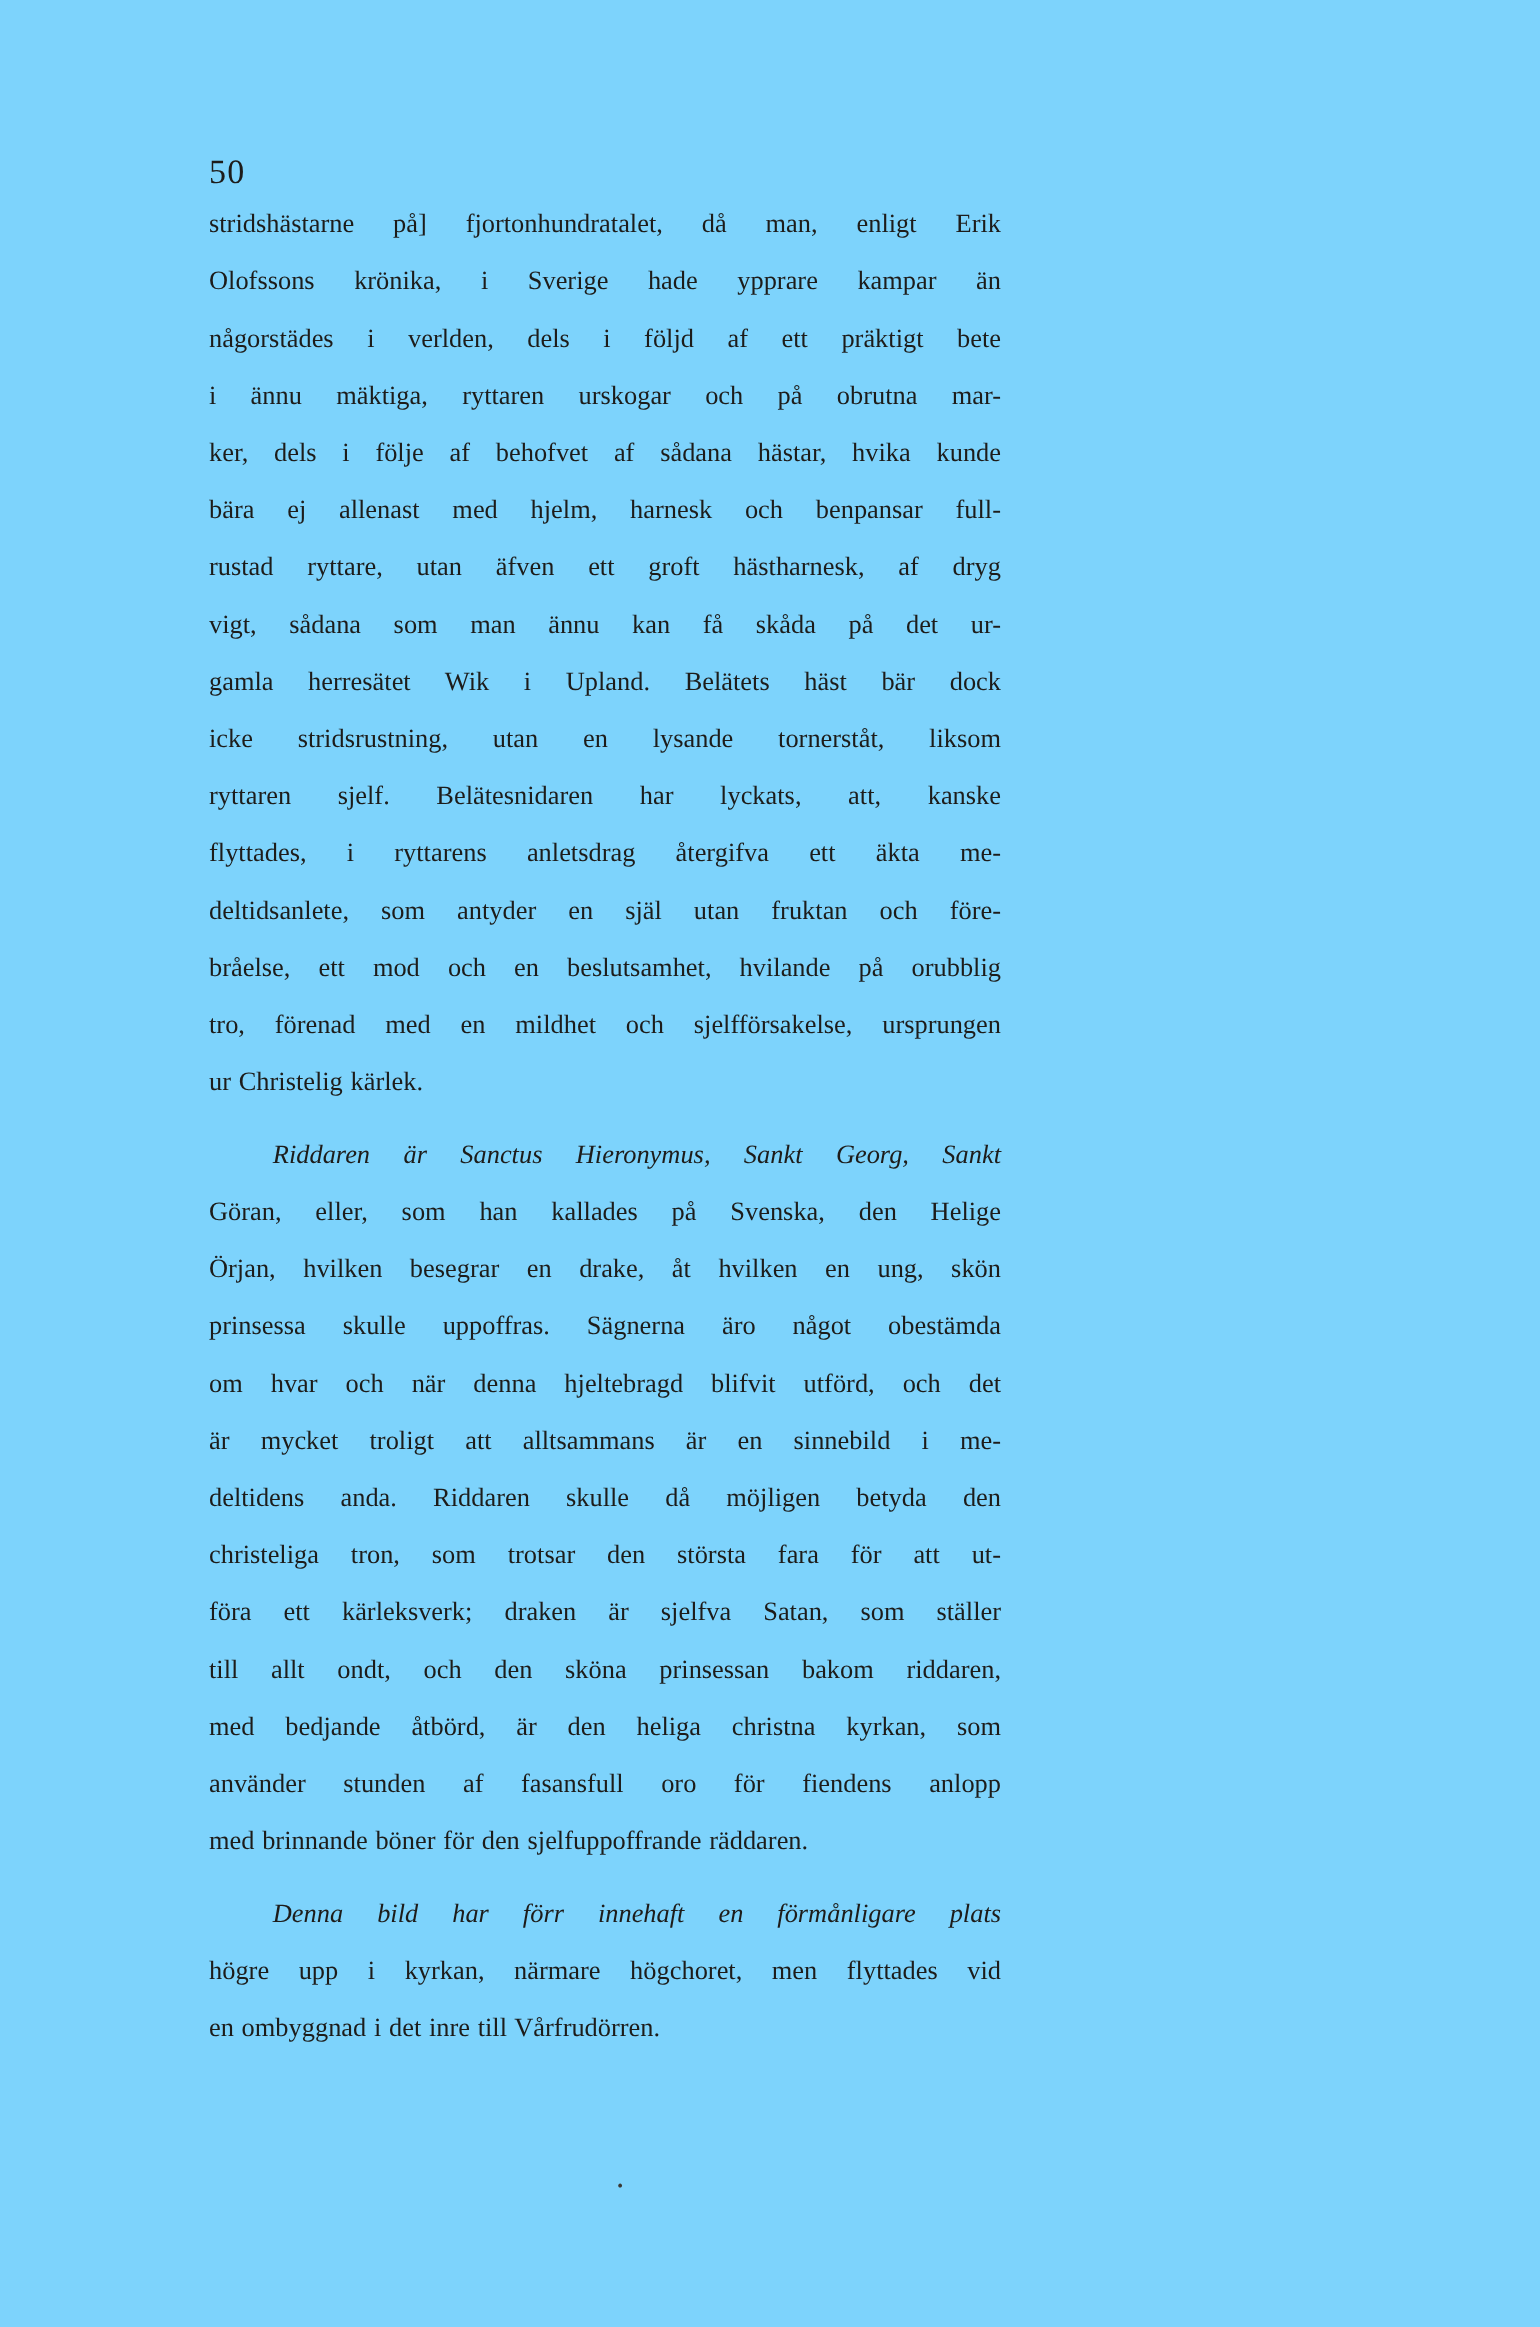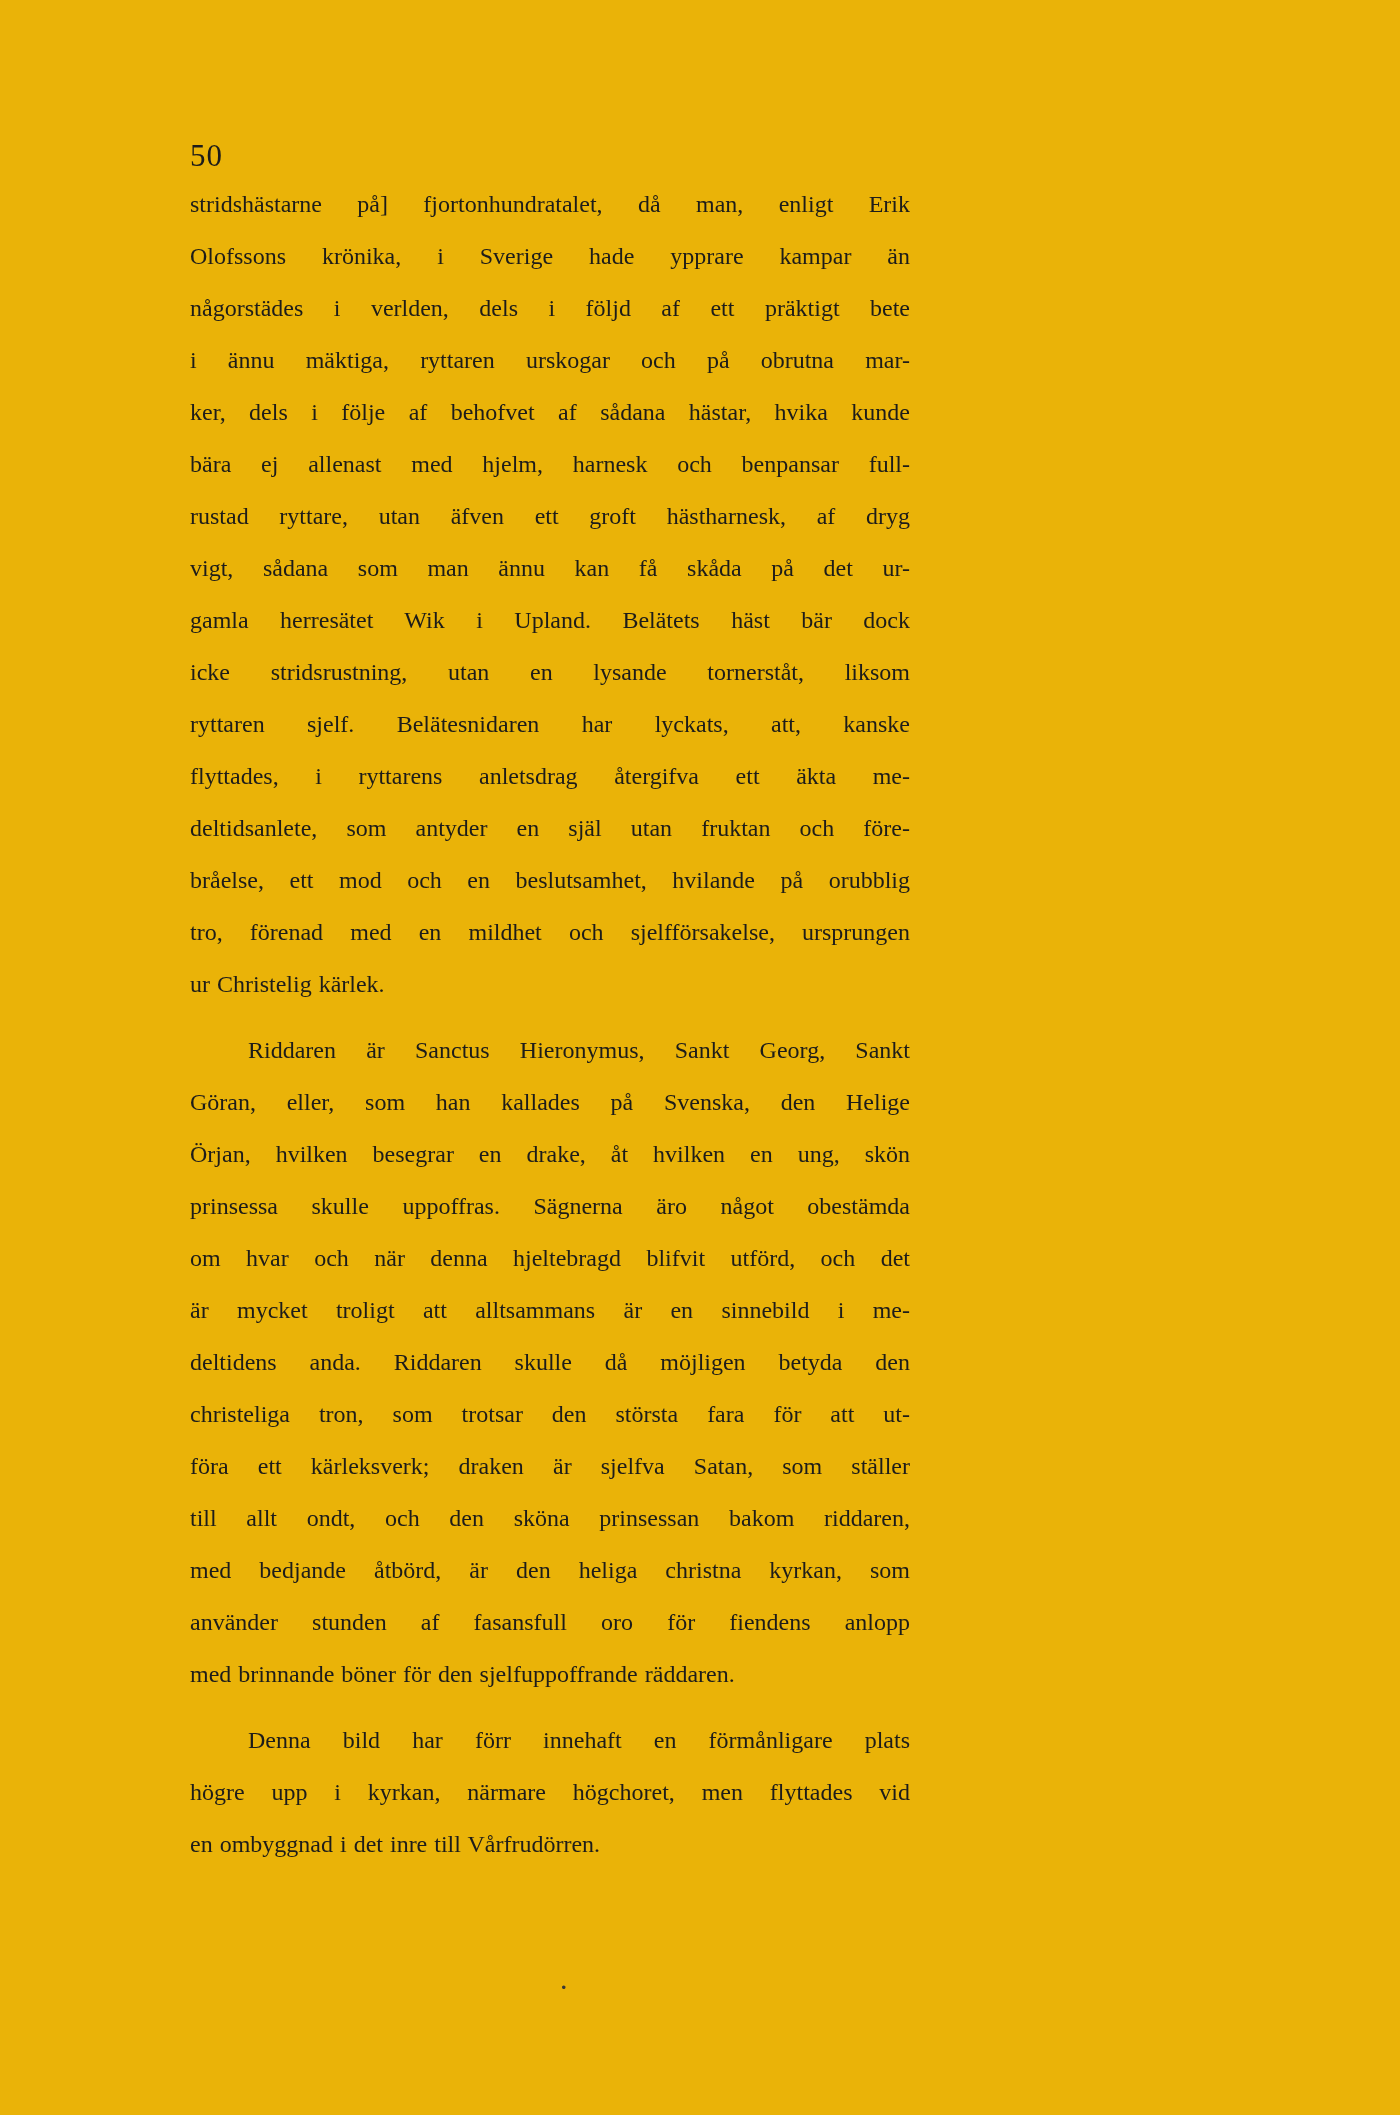--- a/index.html
+++ b/index.html
@@ -5,21 +5,21 @@
   html, body {
     margin: 0;
     padding: 0;
     background: #e9e7e2;
   }
   .page {
     position: relative;
     width: 1400px;
     height: 2115px;
     margin: 0 auto;
-    background: #eab308;
+    background: #7dd3fc;
     color: #1d1c1a;
     font-family: "Liberation Serif", "DejaVu Serif", serif;
     overflow: hidden;
   }
   .page-number {
     position: absolute;
     left: 190px;
     top: 138px;
     font-size: 31px;
     letter-spacing: 1px;
@@ -31,20 +31,21 @@
     width: 720px;
   }
   .paragraph {
     margin: 0;
   }
   .paragraph + .paragraph {
     margin-top: 14px;
   }
   .paragraph.indent .line:first-child {
     text-indent: 58px;
+    font-style: italic;
   }
   .line {
     font-size: 24px;
     line-height: 52px;
     white-space: normal;
     text-align: justify;
     text-align-last: justify;
     word-spacing: 1px;
   }
   .line.last {

